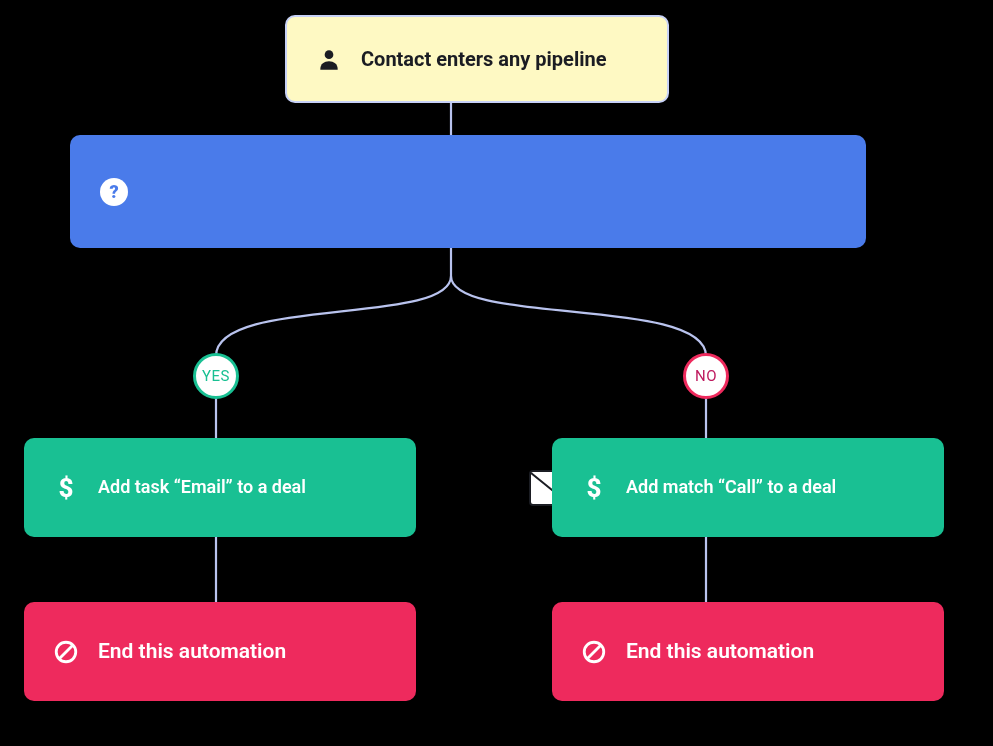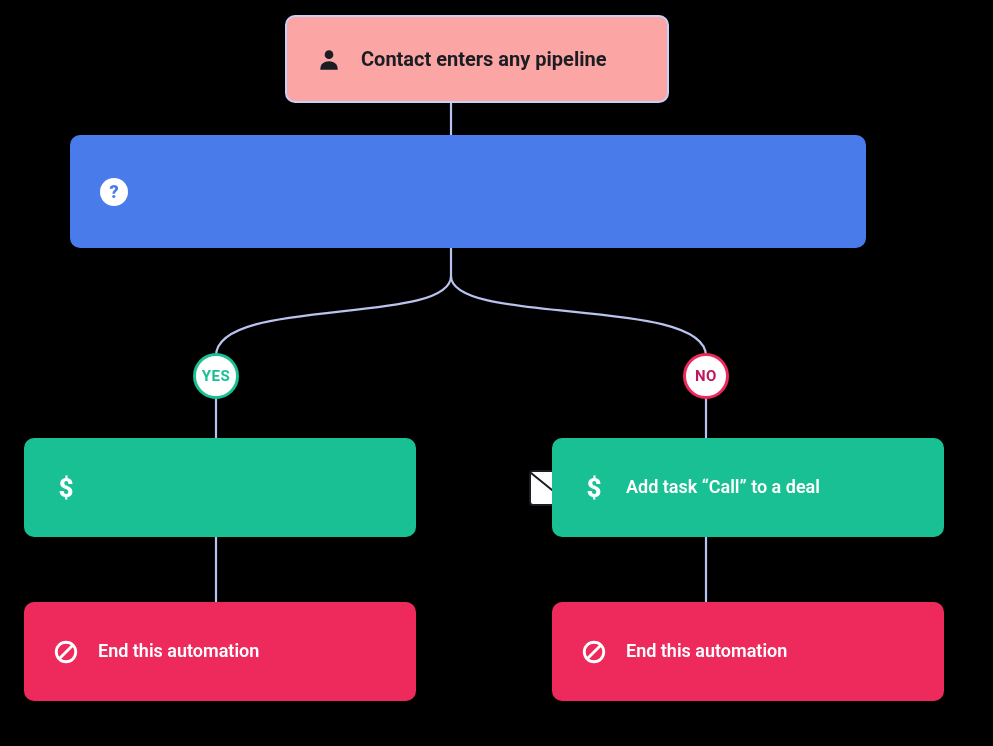--- a/index.html
+++ b/index.html
@@ -31,21 +31,21 @@
     display: flex;
     align-items: center;
     justify-content: center;
   }
   .card .label {
     flex: 1 1 auto;
     line-height: 1.35;
   }
   
   .card.trigger {
-    background: #fca5a5;
+    background: #fef9c3;
     border: 2px solid #c7d1f7;
     color: #1b1d23;
     font-size: 20px;
     font-weight: 700;
   }
   
   .card.condition {
     background: #4a7bea;
     font-size: 20px;
     font-weight: 600;
@@ -56,33 +56,33 @@
   
   .card.action {
     background: #19c093;
     font-size: 18px;
     font-weight: 600;
     justify-content: flex-start;
   }
   
   .card.end {
     background: #ee2a5d;
-    font-size: 18px;
+    font-size: 21px;
     font-weight: 600;
   }
   .badge {
     position: absolute;
     width: 46px;
     height: 46px;
     border-radius: 50%;
     background: #fff;
     display: flex;
     align-items: center;
     justify-content: center;
-    font-weight: 700;
+    font-weight: 400;
     font-size: 15px;
     letter-spacing: 0.5px;
   }
   .badge.yes { border: 3px solid #19c093; color: #19c093; }
   .badge.no  { border: 3px solid #ee2a5d; color: #be185d; }
 
   .help-circle {
     width: 28px; height: 28px; border-radius: 50%;
     background: #fff; color: #4a7bea;
     display: flex; align-items: center; justify-content: center;
@@ -159,27 +159,28 @@
     <span>YES</span>
   </div>
   <div class="badge no" style="left:683px; top:353px;">
     <span>NO</span>
   </div>
 
   <div class="card action" style="left:24px; top:438px; width:392px; height:99px;">
     <span class="icon-slot">
       <span class="dollar">$</span>
     </span>
+    <span class="label">Add task “Email” to a deal</span>
   </div>
 
   <div class="card action" style="left:552px; top:438px; width:392px; height:99px;">
     <span class="icon-slot">
       <span class="dollar">$</span>
     </span>
-    <span class="label">Add task “Call” to a deal</span>
+    <span class="label">Add match “Call” to a deal</span>
   </div>
 
   <div class="card end" style="left:24px; top:602px; width:392px; height:99px;">
     <span class="icon-slot">
       <svg width="26" height="26" viewBox="0 0 24 24" fill="none" stroke="#fff" stroke-width="2.6">
         <circle cx="12" cy="12" r="9"></circle>
         <line x1="6" y1="18" x2="18" y2="6"></line>
       </svg>
     </span>
     <span class="label">End this automation</span>

